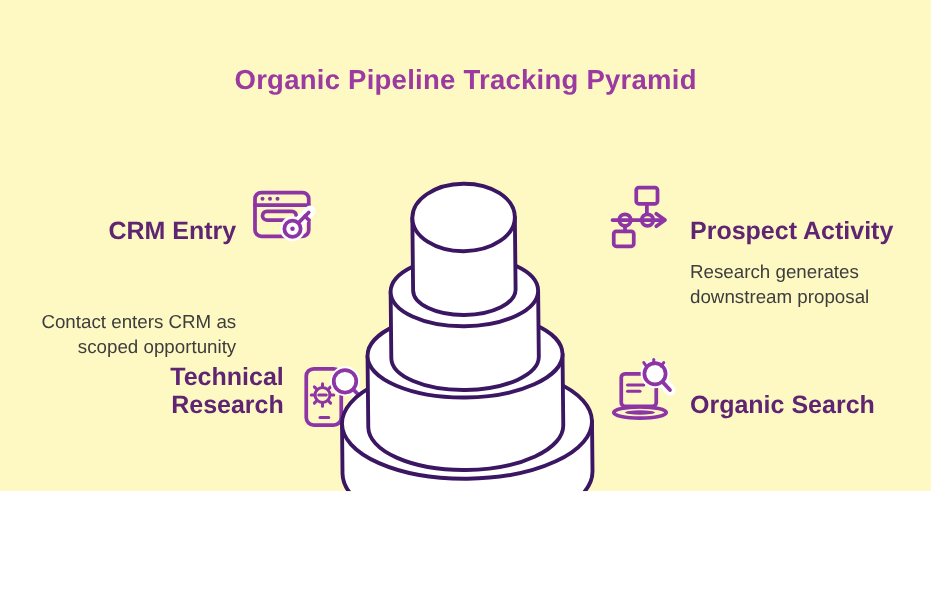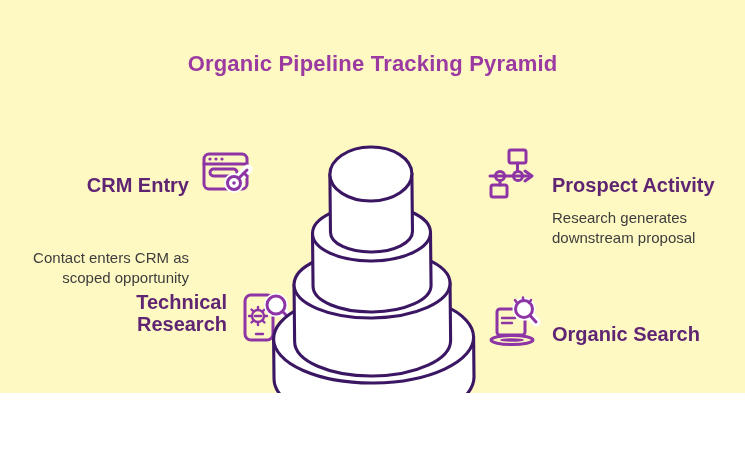--- a/index.html
+++ b/index.html
@@ -23,21 +23,21 @@
   .feature-desc {
     margin-top:12px; font-size:15px; line-height:1.33; color:#3d3d3d;
   }
   
   #f-crm  { left:18px;  top:146px; width:236px; }
   #f-crm  .feature-heading { margin-top:28px; }
   #f-tech { left:50px;  top:289px; width:198px;margin-left:44px; }
   #f-tech .feature-heading { margin-top:2px; max-width:105px; }
   #f-prop { left:487px; top:146px; width:240px; }
   #f-prop .feature-heading { margin-top:28px; white-space:nowrap; }
-  #f-org  { left:487px; top:296px; width:235px; }
+  #f-org  { left:487px; top:286px; width:235px; }
   #f-org  .feature-heading { margin-top:27px; white-space:nowrap; }
 
   .pyramid {
     position:absolute; left:256px; top:131px; width:226px; height:300px;
   }
   .pyramid svg { width:226px; height:300px; display:block; }
   .cake { stroke:#3b1763; stroke-width:3.1; stroke-linecap:round; stroke-linejoin:round; }
   .icon-stroke { fill:none; stroke:currentColor; stroke-width:3; stroke-linecap:round; stroke-linejoin:round; }
   .icon-stroke-thin { fill:none; stroke:currentColor; stroke-width:2.4; stroke-linecap:round; stroke-linejoin:round; }
   .icon-halo { fill:#ffffff; stroke:none; }

